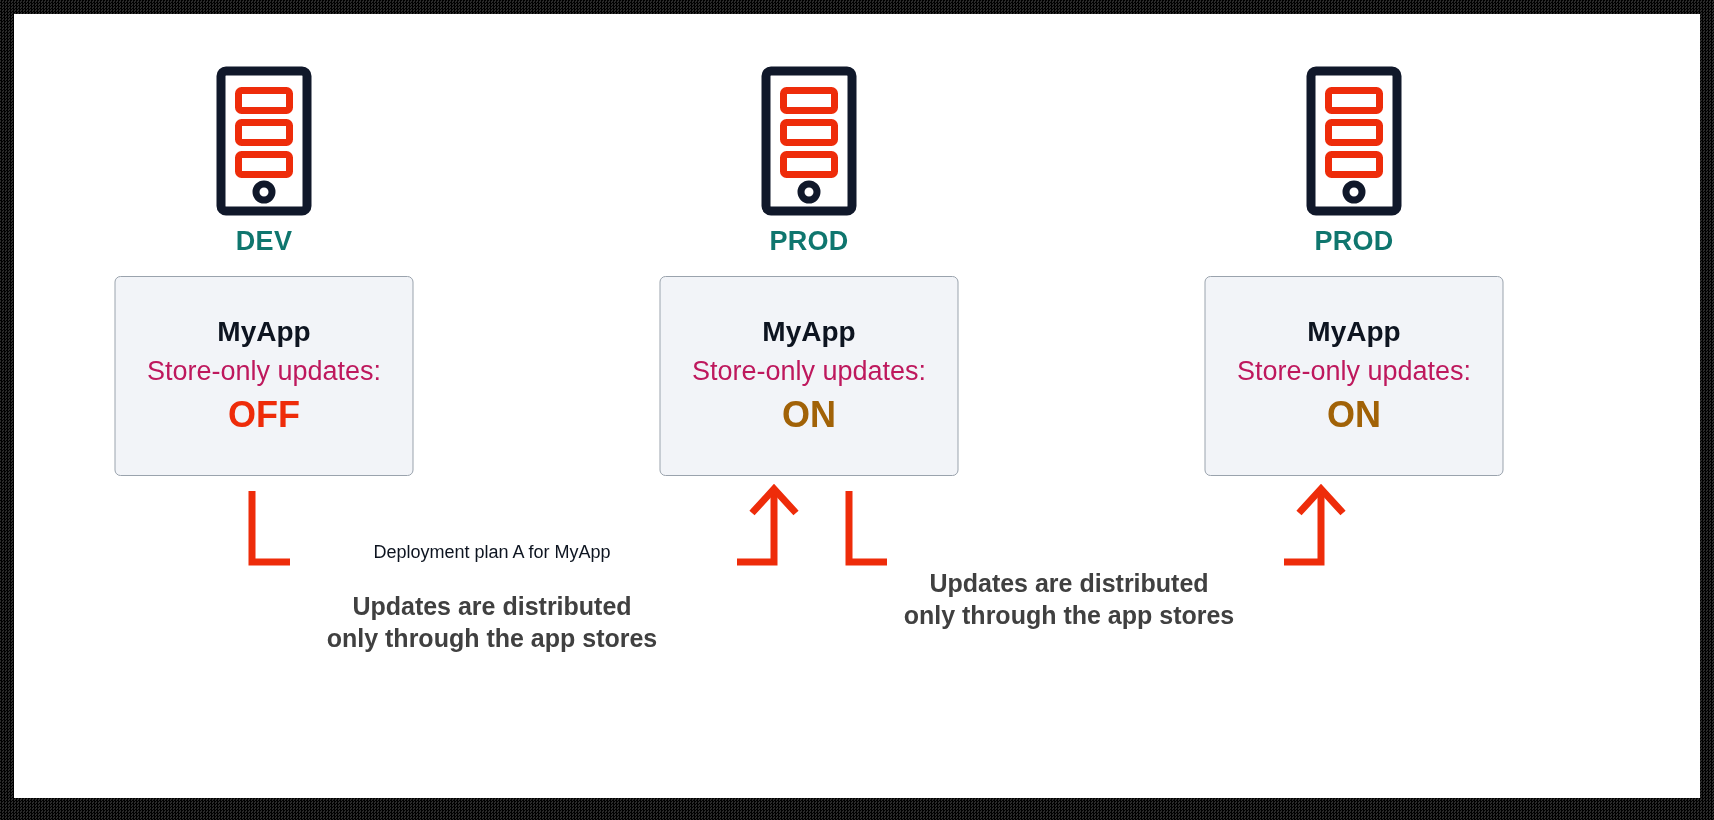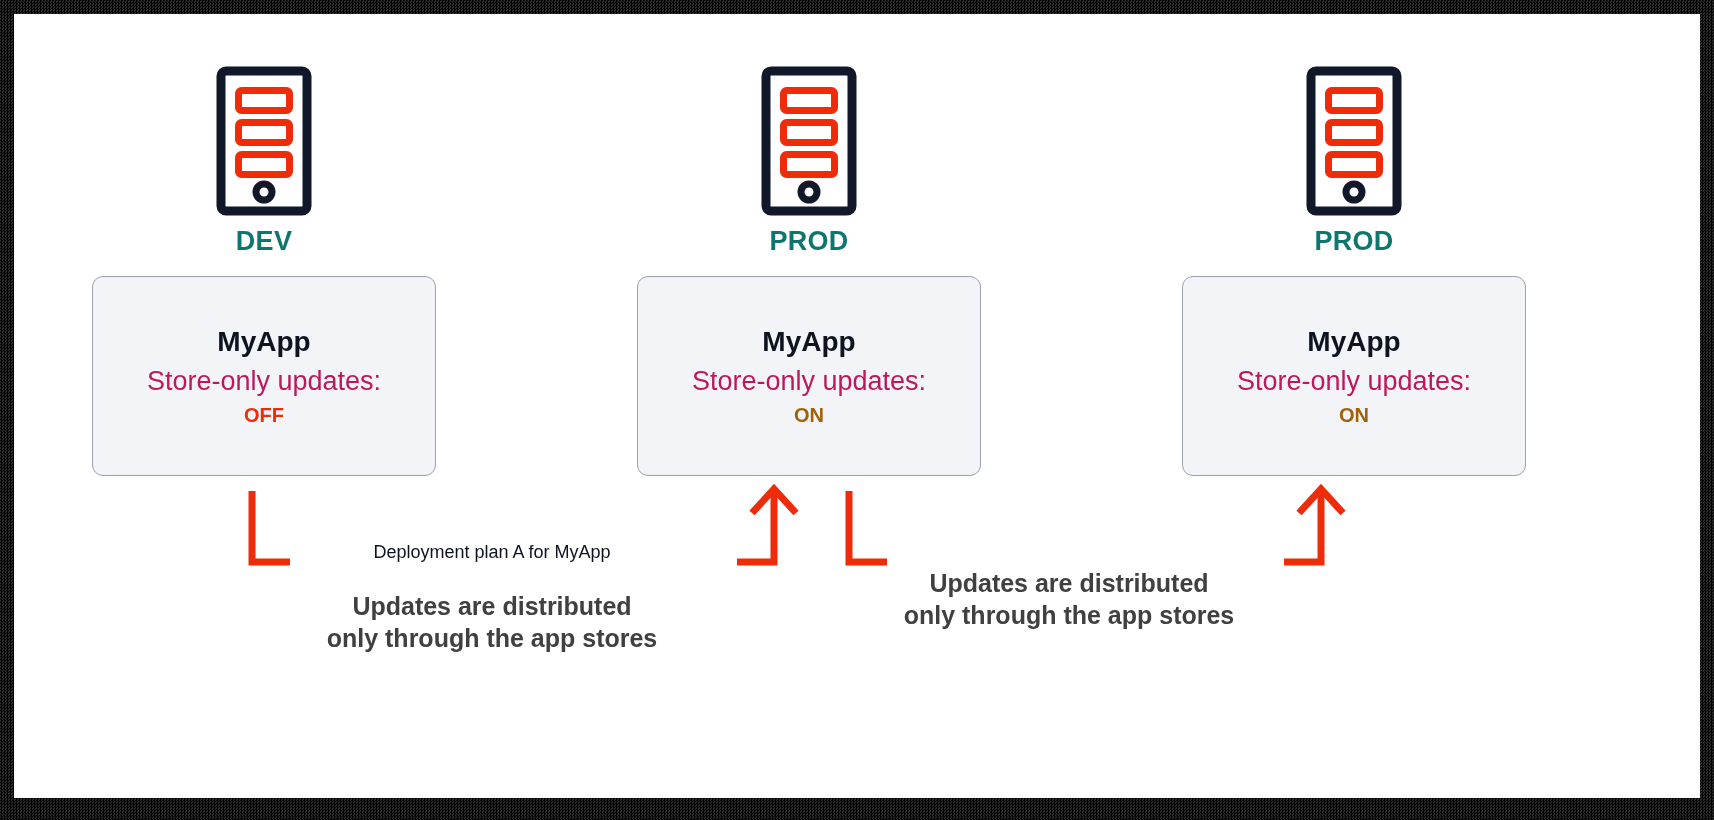--- a/index.html
+++ b/index.html
@@ -63,46 +63,46 @@
     color: #0f766e;
     letter-spacing: 0.3px;
   }
 
   
   .app-card {
     position: absolute;
     top: 262px;
     left: 50%;
     transform: translateX(-50%);
-    width: 344px;
+    width: 299px;
     height: 200px;
     background: #f2f4f8;
     border: 1.5px solid #9aa3ad;
-    border-radius: 11px;
+    border-radius: 6px;
     box-sizing: border-box;
     display: flex;
     flex-direction: column;
     align-items: center;
     justify-content: center;
     gap: 6px;
   }
   .app-name {
     font-size: 28px;
     font-weight: bold;
     color: #0d1420;
     line-height: 1.2;
   }
   .app-setting-label {
     font-size: 27px;
     font-weight: normal;
     color: #be185d;
     line-height: 1.2;
   }
   .app-setting-value {
-    font-size: 20px;
+    font-size: 36px;
     font-weight: bold;
     line-height: 1.2;
   }
   .value-off { color: #ee2c0a; }
   .value-on  { color: #a16207; }
 
   
   #connectors {
     position: absolute;
     left: 0; top: 0;

